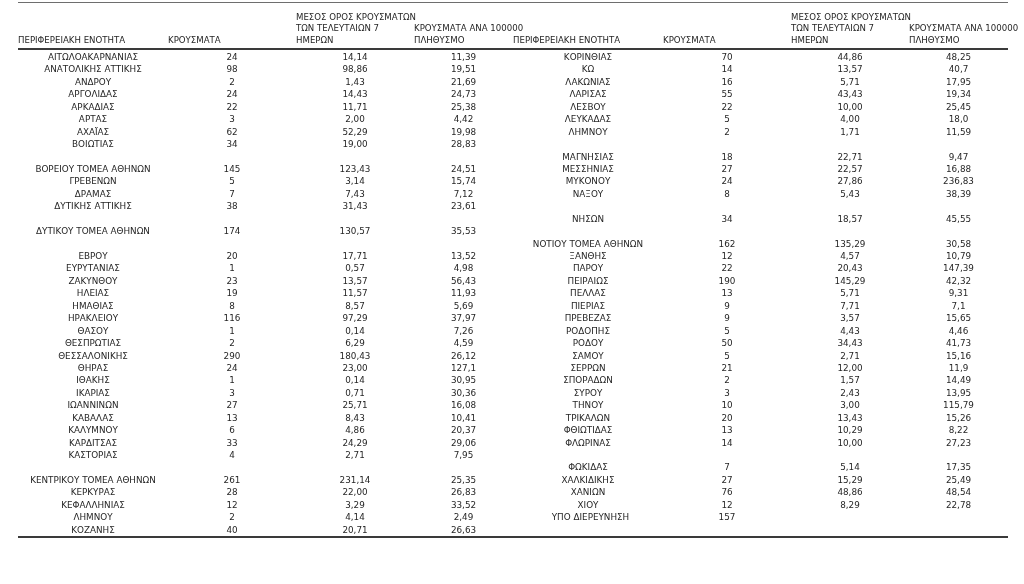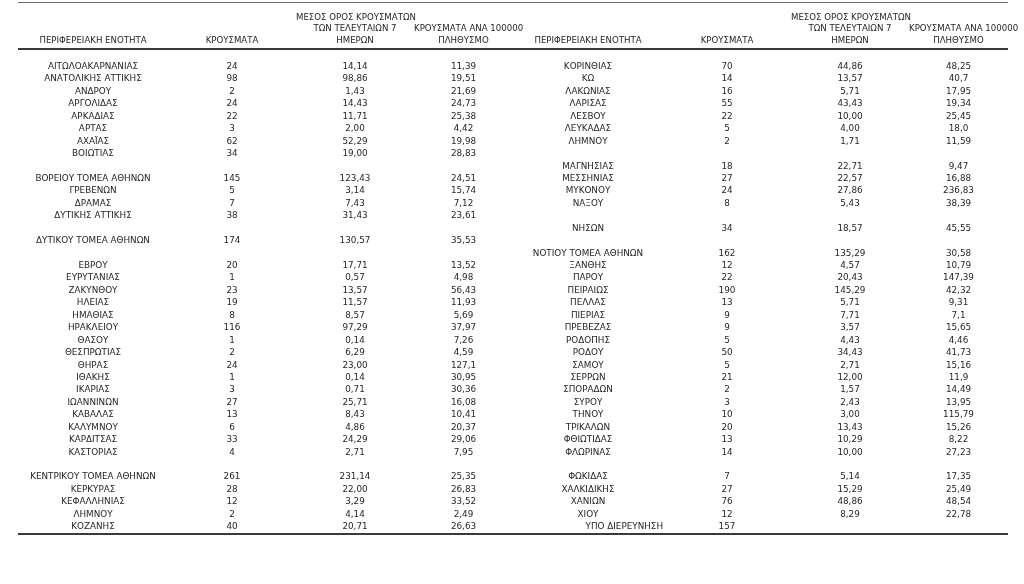--- a/index.html
+++ b/index.html
@@ -22,35 +22,34 @@
     display:flex;
     border-bottom:2px solid #3a3a3a;
   }
   .half { width:495px; }
   .hdr-grid, .trow {
     display:grid;
     grid-template-columns:150px 128px 118px 99px;
   }
   .hc {
     display:flex; flex-direction:column; justify-content:flex-end;
-    text-align:center;
     font-size:8.6px; line-height:11.3px;
     padding-bottom:2px;
     white-space:nowrap;
   }
   .hc div { white-space:nowrap; }
   .trow { height:12.45px; }
   .cell {
     font-size:8.8px; line-height:12.45px;
     text-align:center;
     white-space:nowrap;
     overflow:visible;
   }
-  .cell.left { text-align:right; padding-left:5px; }
-  .body-band { padding-top:10px; }
+  .cell.left { text-align:center; padding-left:5px; }
+  .body-band { padding-top:1px; }
 </style>
 </head>
 <body>
 
 <div class="sheet">
 
   <div class="hdr-band">
     <div class="half hdr-grid">
       <div class="hc">ΠΕΡΙΦΕΡΕΙΑΚΗ ΕΝΟΤΗΤΑ</div>
       <div class="hc">ΚΡΟΥΣΜΑΤΑ</div>
@@ -204,20 +203,26 @@
           <div class="cell">0,14</div>
           <div class="cell">7,26</div>
         </div>
         <div class="trow">
           <div class="cell">ΘΕΣΠΡΩΤΙΑΣ</div>
           <div class="cell">2</div>
           <div class="cell">6,29</div>
           <div class="cell">4,59</div>
         </div>
         <div class="trow">
+          <div class="cell">ΘΕΣΣΑΛΟΝΙΚΗΣ</div>
+          <div class="cell">290</div>
+          <div class="cell">180,43</div>
+          <div class="cell">26,12</div>
+        </div>
+        <div class="trow">
           <div class="cell">ΘΗΡΑΣ</div>
           <div class="cell">24</div>
           <div class="cell">23,00</div>
           <div class="cell">127,1</div>
         </div>
         <div class="trow">
           <div class="cell">ΙΘΑΚΗΣ</div>
           <div class="cell">1</div>
           <div class="cell">0,14</div>
           <div class="cell">30,95</div>

